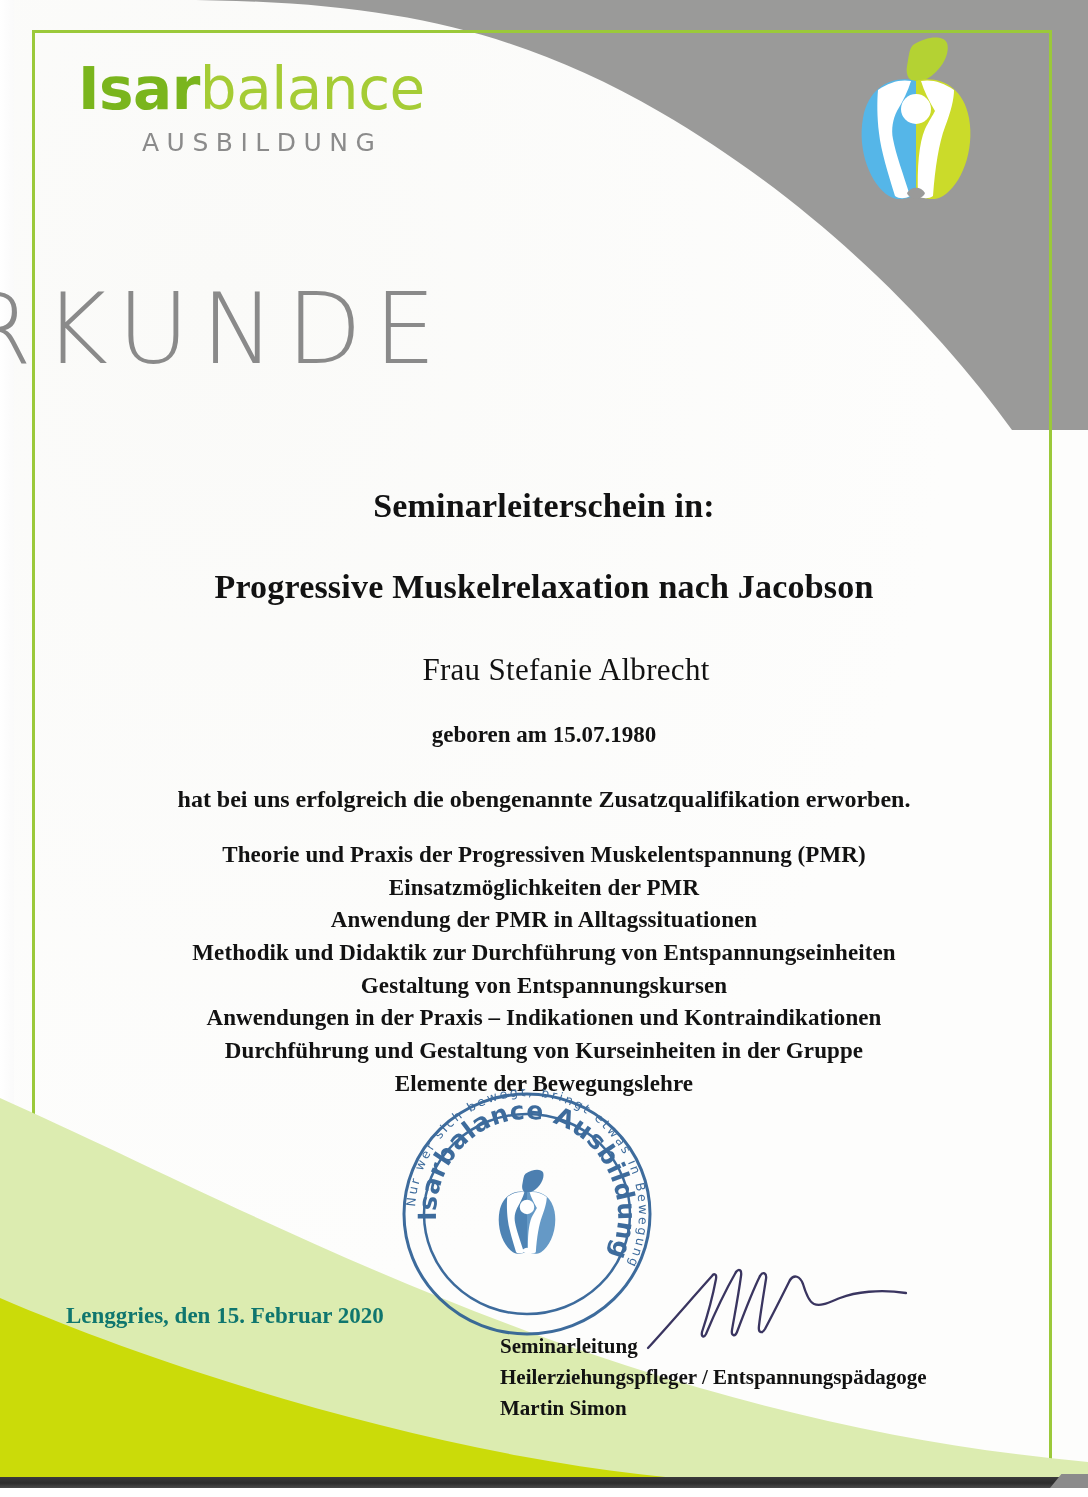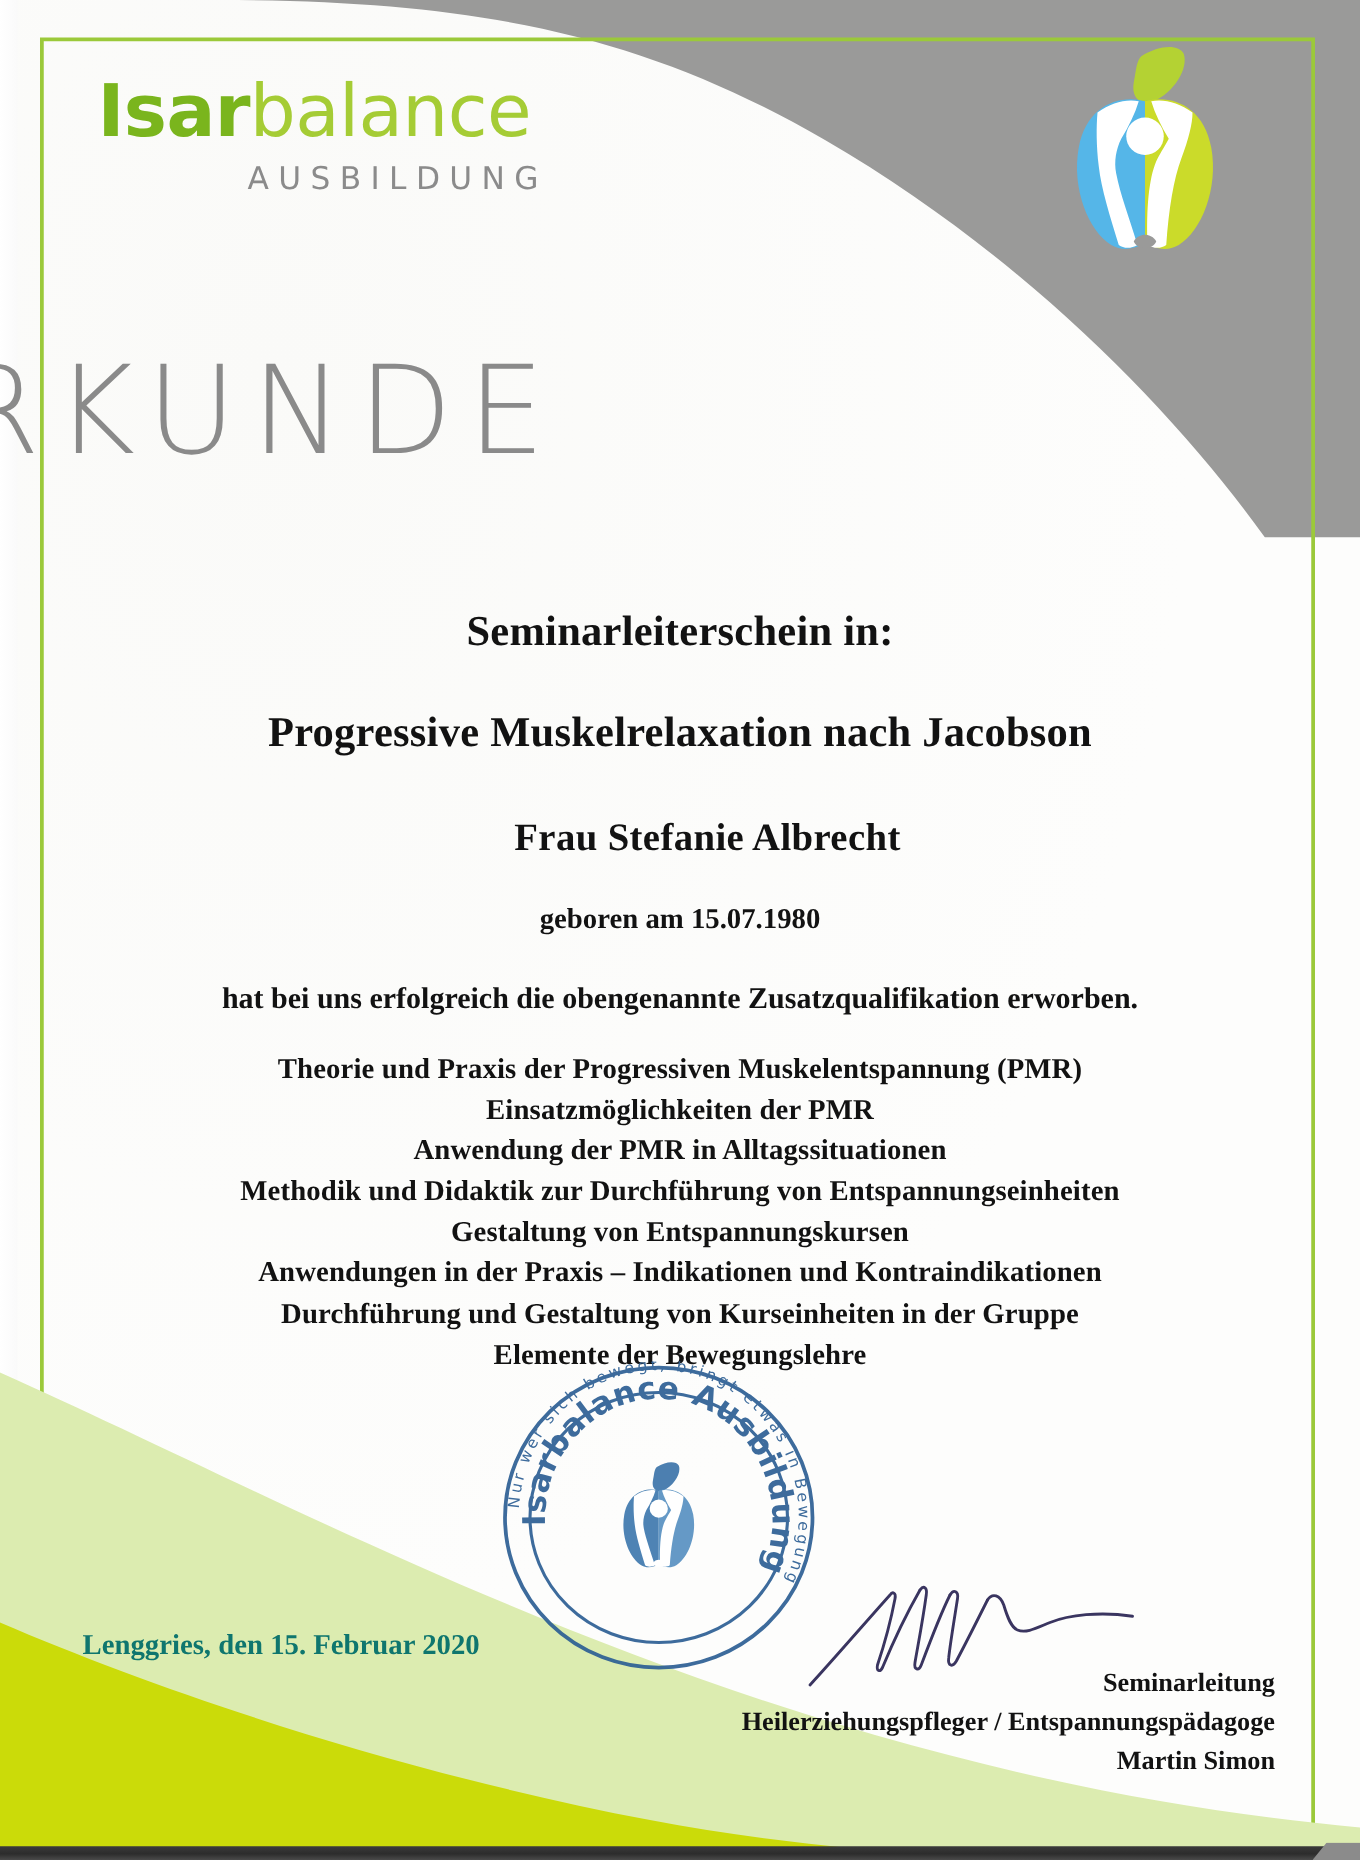--- a/index.html
+++ b/index.html
@@ -98,21 +98,21 @@
   .logo-balance {
     color: #a5cc35;
     font-weight: normal;
   }
   .logo-sub {
     font-family: "DejaVu Sans", sans-serif;
     font-size: 25px;
     letter-spacing: 7.5px;
     color: #8b8b8b;
     margin-top: 10px;
-    margin-left: 120px;
+    margin-left: 64px;
     white-space: nowrap;
   }
 
   
   .apple-icon {
     position: absolute;
     left: 855px; top: 33px;
     width: 122px; height: 172px;
     z-index: 7;
   }
@@ -146,21 +146,21 @@
   }
   .title-line {
     font-size: 34px;
     font-weight: bold;
     line-height: 1.22;
     letter-spacing: 0.2px;
     margin-top: 40px;
   }
   .recipient {
     font-size: 31px;
-    font-weight: bold;
+    font-weight: normal;
     margin-top: 44px;
     letter-spacing: 0.3px;
     padding-left: 44px;
   }
   .born {
     font-size: 23px;
     font-weight: bold;
     margin-top: 34px;
   }
   .statement {
@@ -209,21 +209,21 @@
     font-size: 23px;
     font-weight: bold;
     color: #0f766e;
     z-index: 9;
     white-space: nowrap;
   }
   .signature-block {
     position: absolute;
     left: 500px; top: 1334px;
     width: 520px;
-    text-align: right;
+    text-align: left;
     z-index: 9;
     color: #121212;
   }
   .sig-role {
     font-size: 21px;
     font-weight: bold;
   }
   .sig-qual {
     font-size: 21px;
     font-weight: bold;

